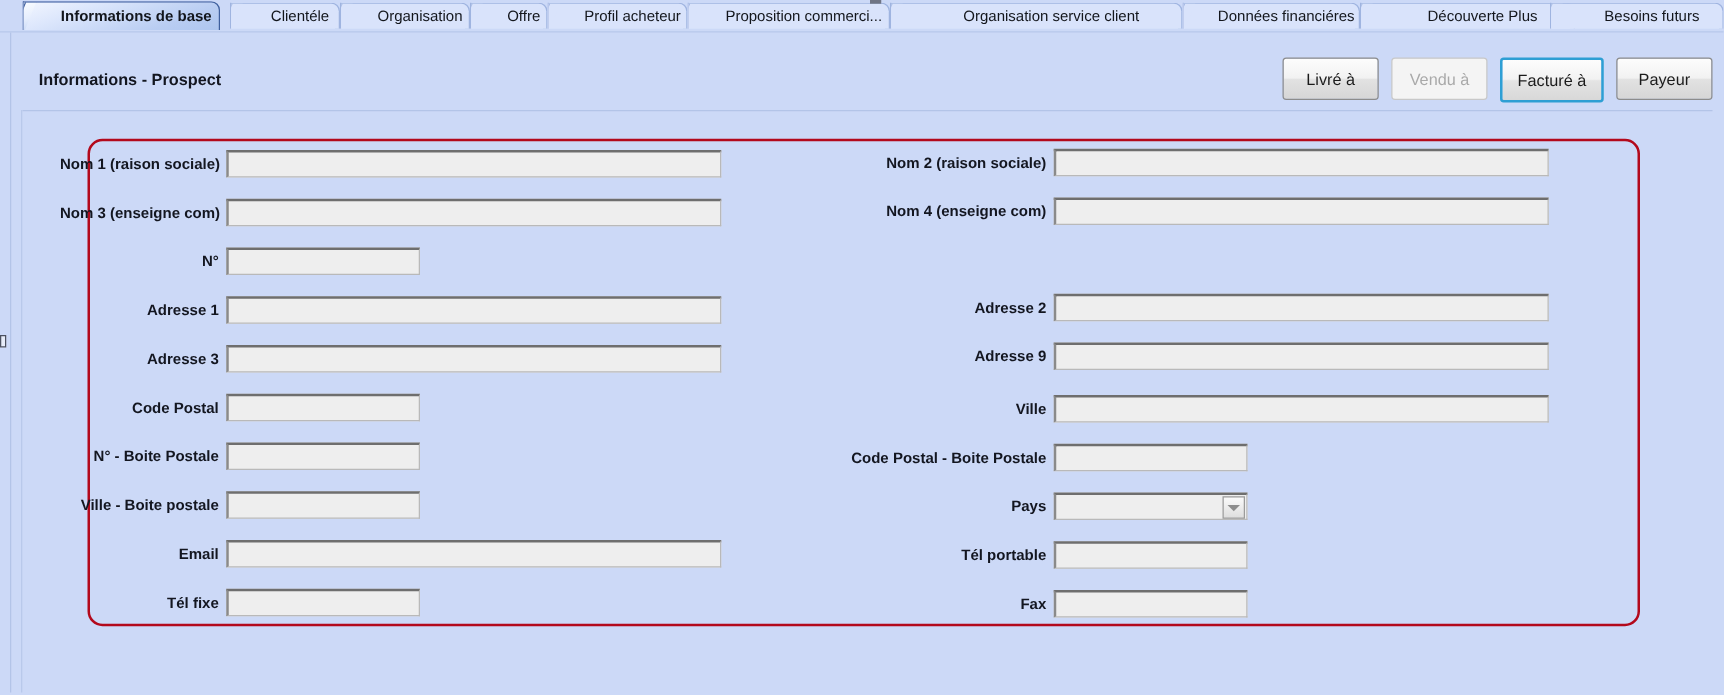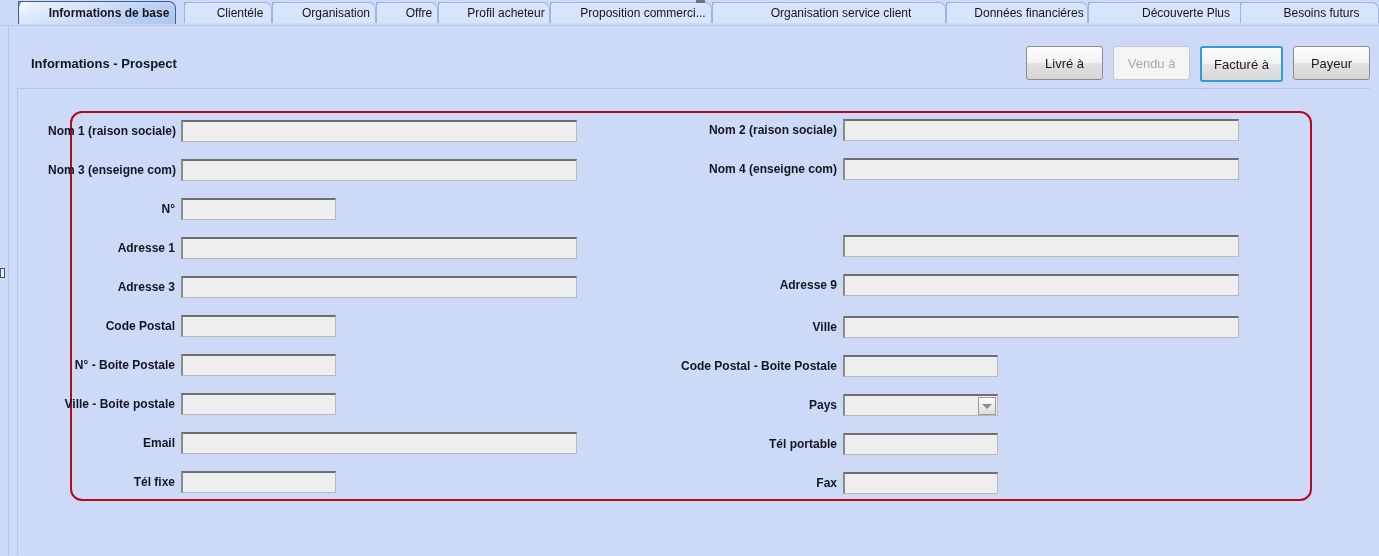--- a/index.html
+++ b/index.html
@@ -317,20 +317,21 @@
       <span style="display: block; padding: 0px 4px; line-height: 20px; font-size: 12px;"></span>
     </div>
     <div class="lbl" style="left: 600px; top: 30px; width: 219px;">Nom 2 (raison sociale)</div>
     <div class="fld" style="left: 825px; top: 30px; width: 396px;">
       <span style="display: block; padding: 0px 4px; line-height: 20px; font-size: 12px;"></span>
     </div>
     <div class="lbl" style="left: 600px; top: 69px; width: 219px;">Nom 4 (enseigne com)</div>
     <div class="fld" style="left: 825px; top: 69px; width: 396px;">
       <span style="display: block; padding: 0px 4px; line-height: 20px; font-size: 12px;"></span>
     </div>
+    <div class="lbl" style="left: 600px; top: 146px; width: 219px;">Adresse 2</div>
     <div class="fld" style="left: 825px; top: 146px; width: 396px;">
       <span style="display: block; padding: 0px 4px; line-height: 20px; font-size: 12px;"></span>
     </div>
     <div class="lbl" style="left: 600px; top: 185px; width: 219px;">Adresse 9</div>
     <div class="fld" style="left: 825px; top: 185px; width: 396px;">
       <span style="display: block; padding: 0px 4px; line-height: 20px; font-size: 12px;"></span>
     </div>
     <div class="lbl" style="left: 600px; top: 227px; width: 219px;">Ville</div>
     <div class="fld" style="left: 825px; top: 227px; width: 396px;">
       <span style="display: block; padding: 0px 4px; line-height: 20px; font-size: 12px;"></span>

